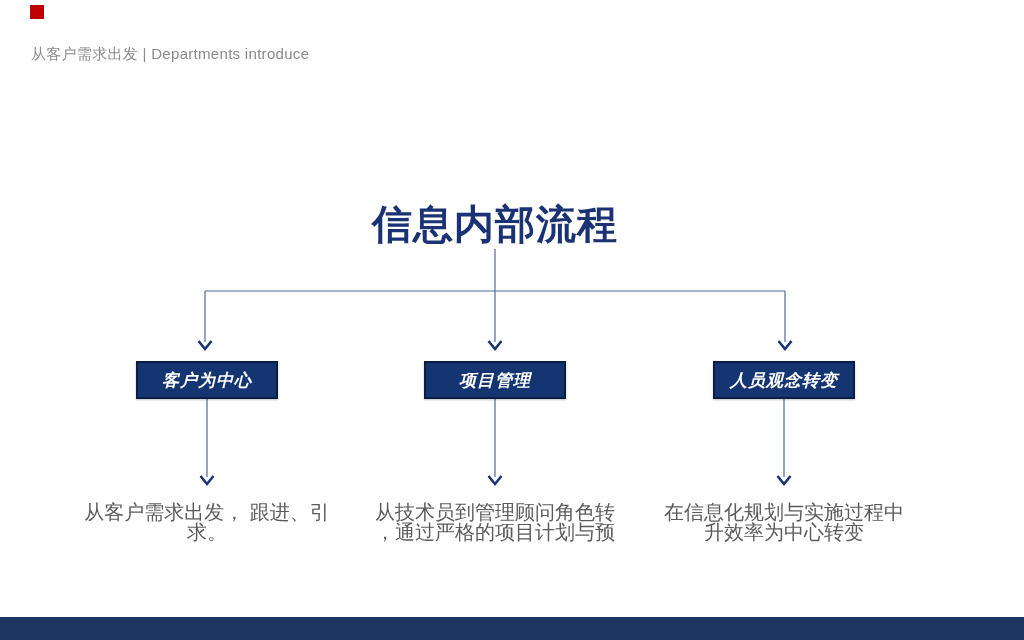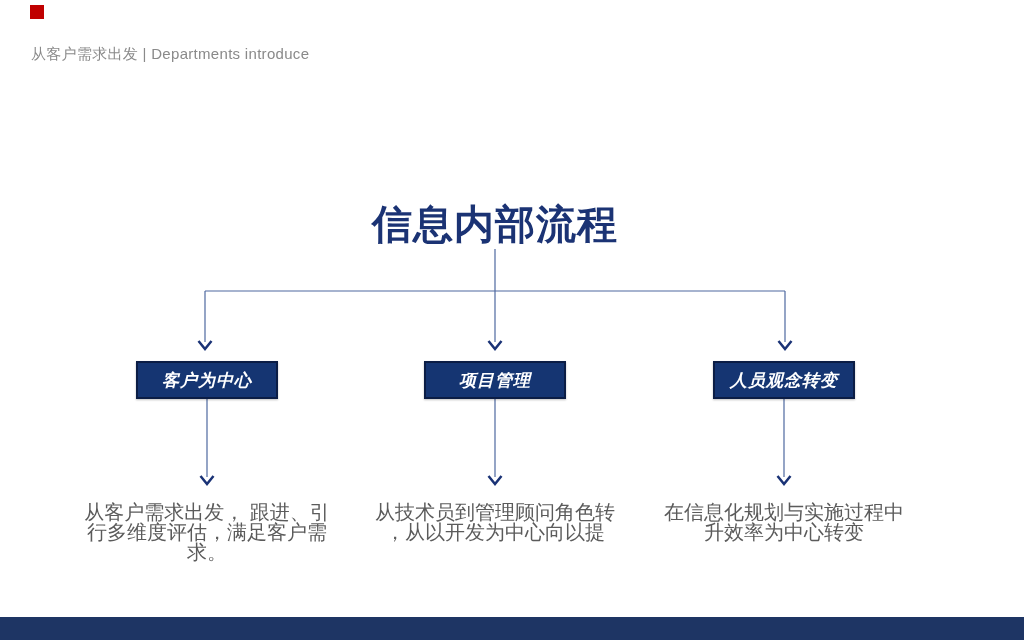--- a/index.html
+++ b/index.html
@@ -81,26 +81,25 @@
   </div>
   <div class="flow-box box-2">
     <span>项目管理</span>
   </div>
   <div class="flow-box box-3">
     <span>人员观念转变</span>
   </div>
 
   <div class="desc desc-1">
     <div>从客户需求出发， 跟进、引</div>
-    <div>行多维度评估，满足客户需</div>
     <div>求。</div>
   </div>
   <div class="desc desc-2">
     <div>从技术员到管理顾问角色转</div>
-    <div>，从以开发为中心向以提</div>
+    <div>，通过严格的项目计划与预</div>
   </div>
   <div class="desc desc-3">
     <div>在信息化规划与实施过程中</div>
     <div>升效率为中心转变</div>
   </div>
 
   <div class="footer-bar"></div>
 
 </div>
 

